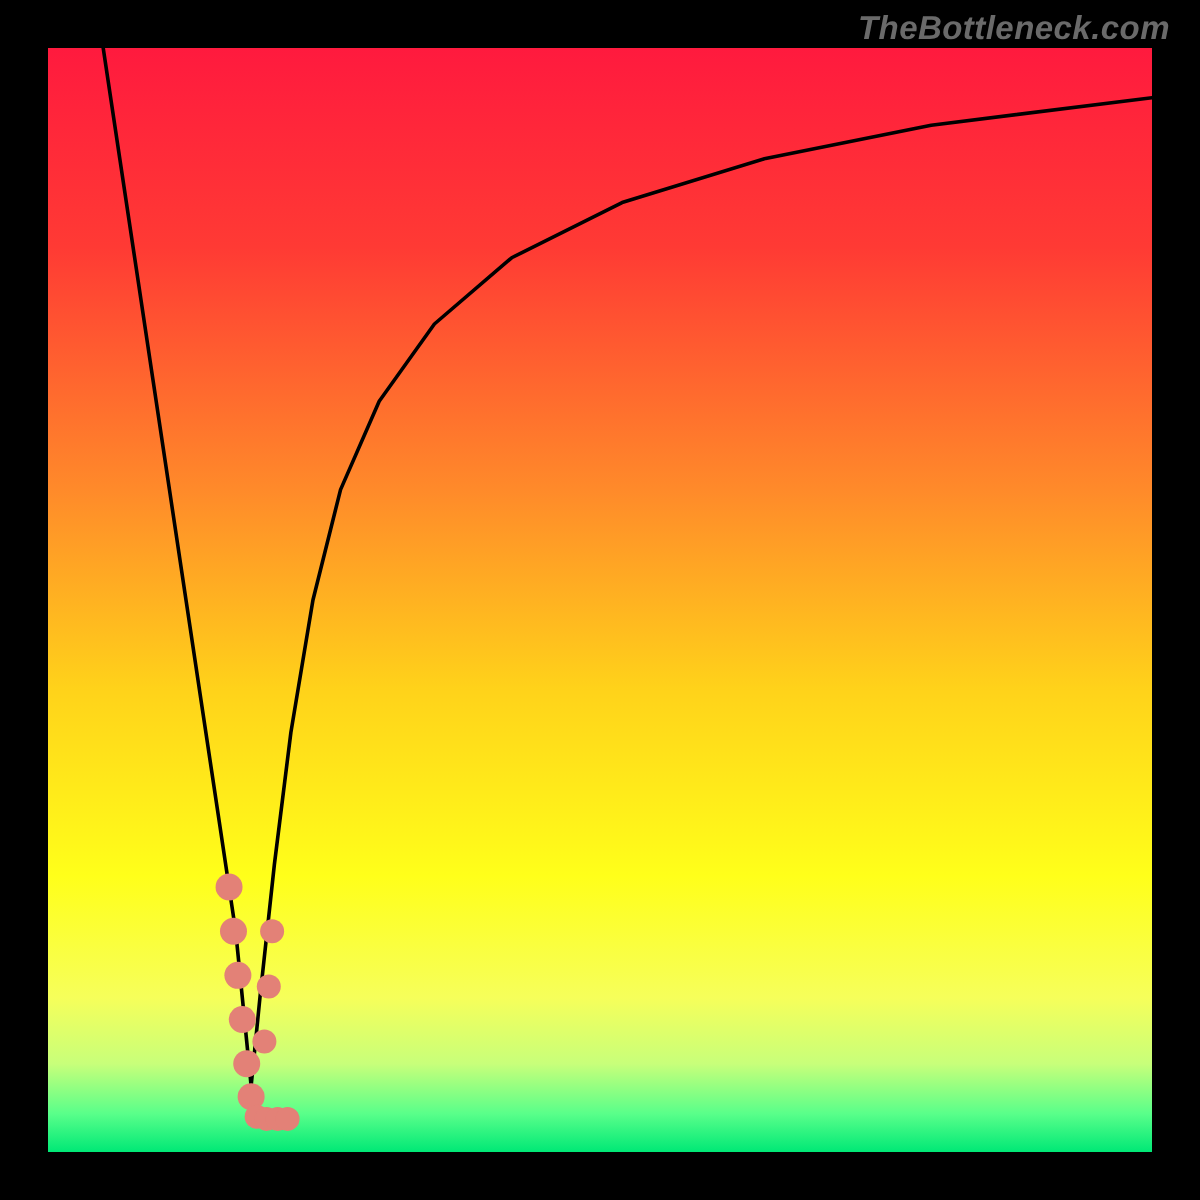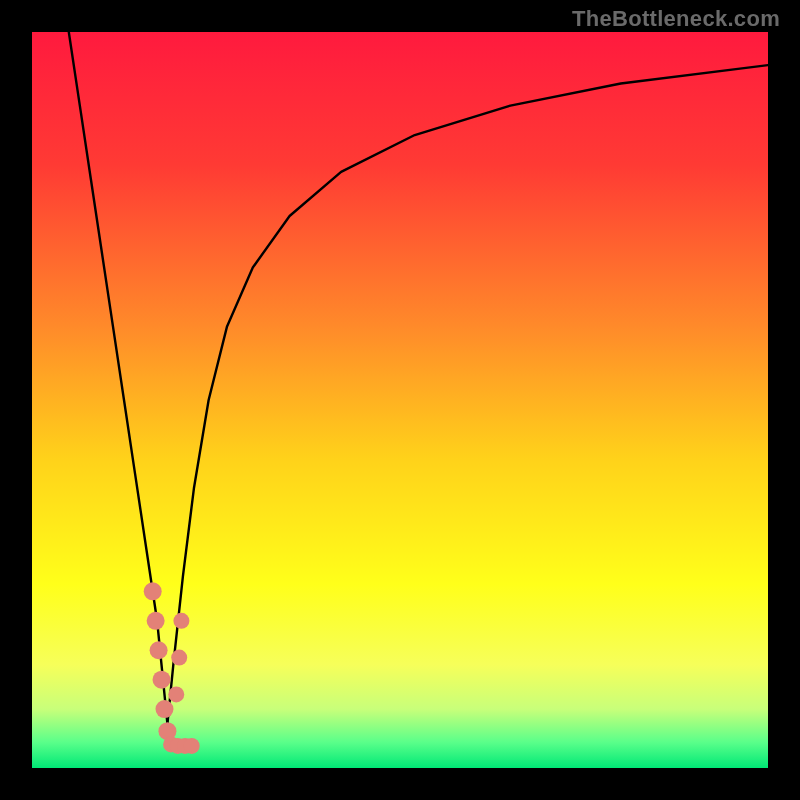--- a/index.html
+++ b/index.html
@@ -11,20 +11,21 @@
     background: #000;
     font-family: Arial, Helvetica, sans-serif;
   }
   .plot-frame {
     position: absolute;
     top: 0;
     left: 0;
     width: 800px;
     height: 584px;
     background: #000;
+    font-style: italic;
   }
   .plot-area {
     position: absolute;
     top: 32px;
     left: 32px;
     width: 736px;
     height: 736px;
   }
   .watermark {
     position: absolute;

